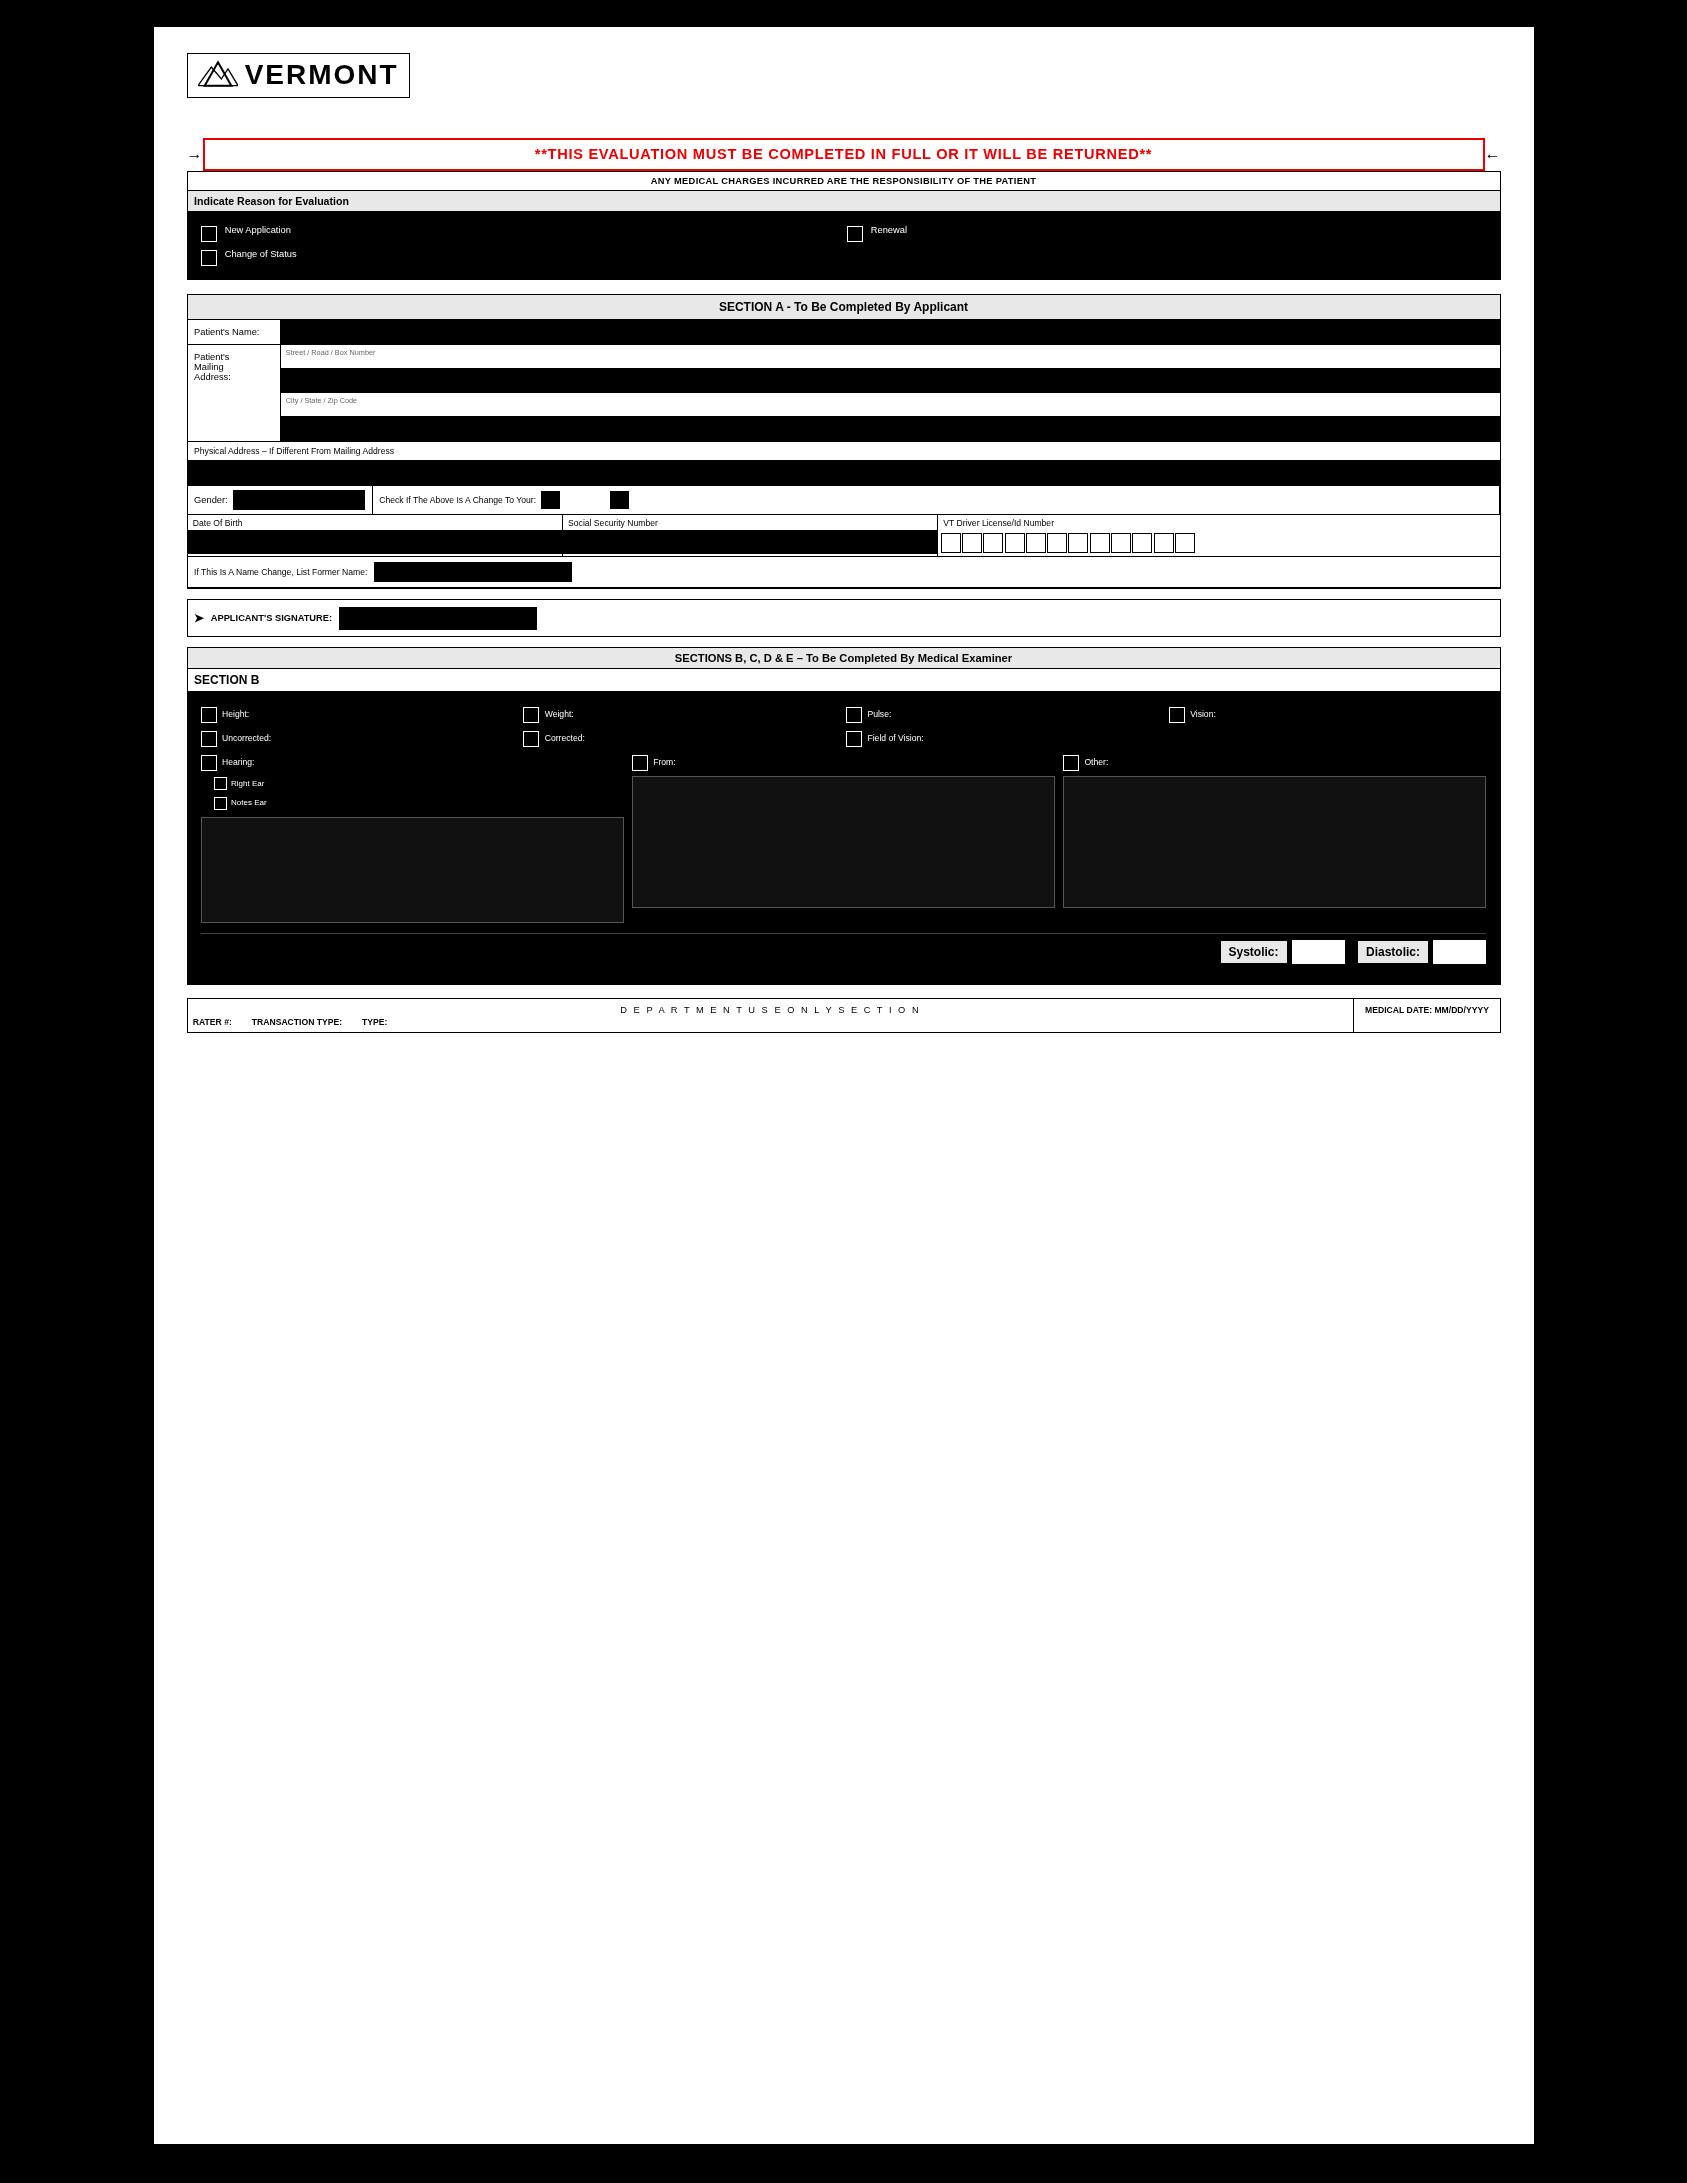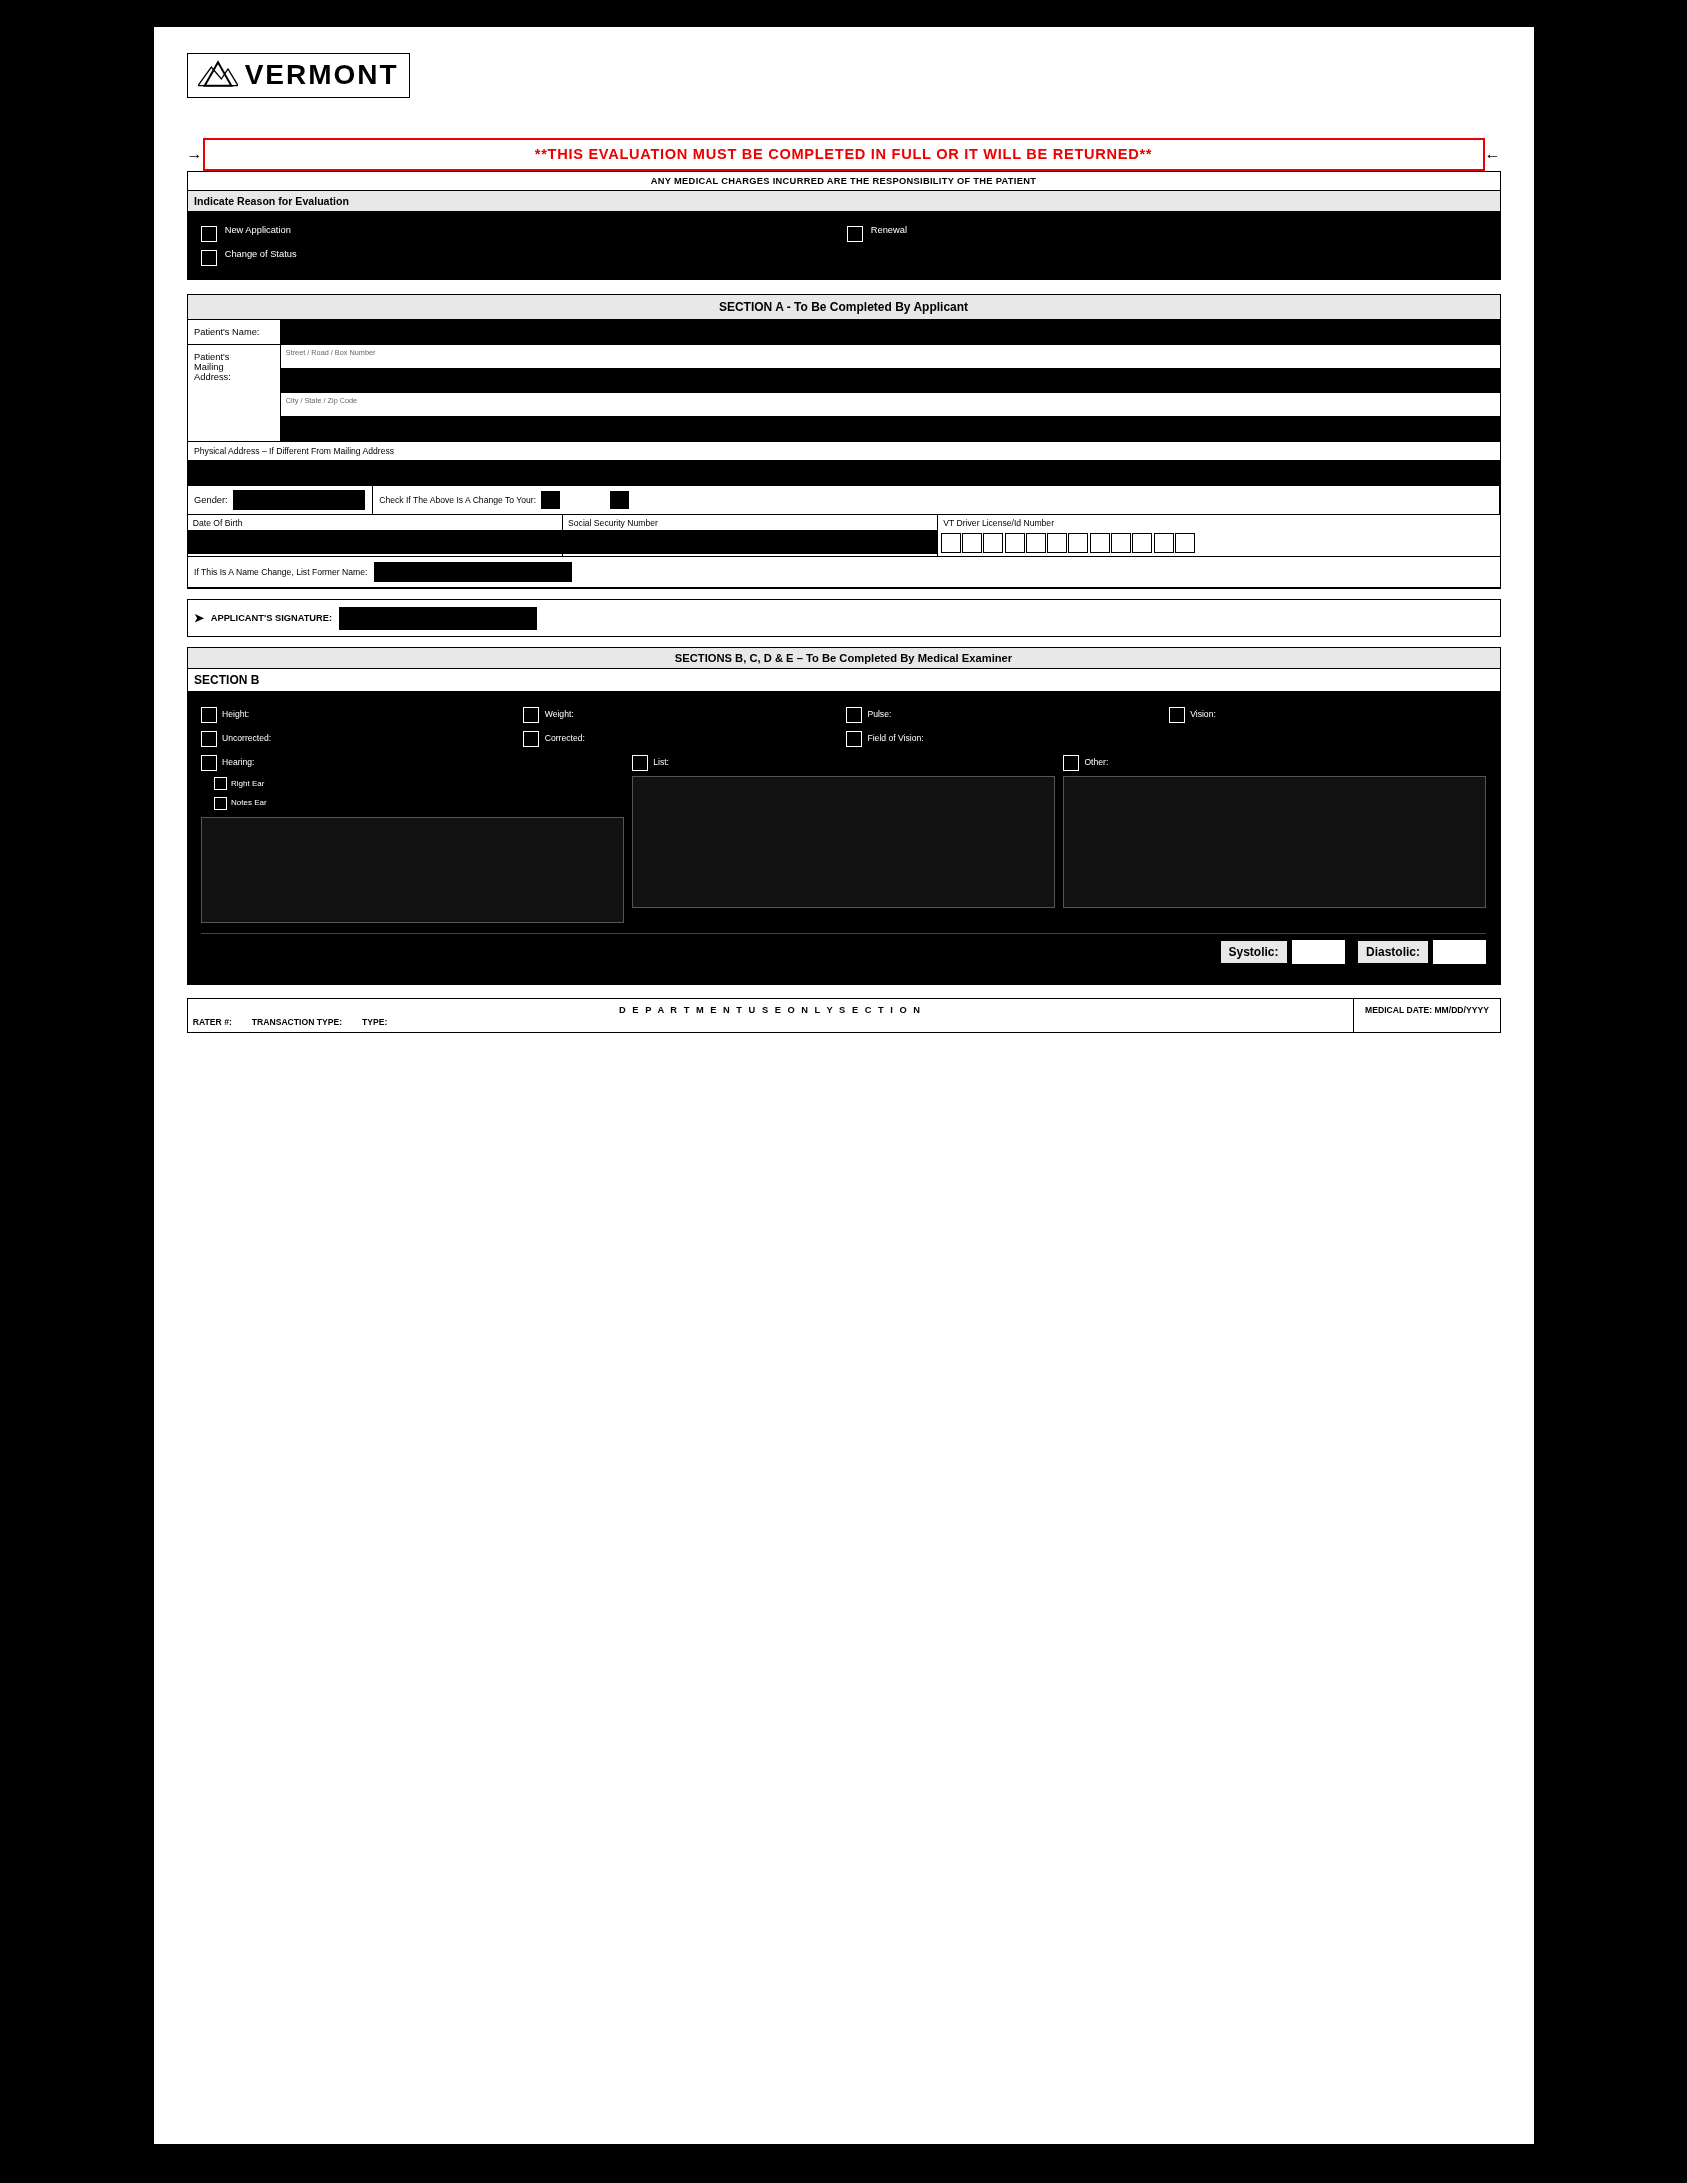--- a/index.html
+++ b/index.html
@@ -352,21 +352,21 @@
       border: 1.3px solid #000;
       margin-top: 13.2px;
     }
     .dept-left {
       flex: 1;
       border-right: 1.3px solid #000;
       padding: 5.3px;
     }
     .dept-title {
       text-align: center;
-      font-weight: bold;
+      font-weight: normal;
       font-size: 9.3px;
       letter-spacing: 2px;
       margin-bottom: 2.6px;
     }
     .dept-fields {
       display: flex;
       gap: 20px;
       font-size: 8.6px;
       font-weight: bold;
     }
@@ -562,21 +562,21 @@
               <div class="checkbox-white" style="width:13.2px;height:13.2px;"></div>
               <span>Notes Ear</span>
             </div>
           </div>
         </div>
         <div class="tall-field" style="margin-top:6.6px;min-height:106px;"></div>
       </div>
       <div>
         <div class="section-b-item" style="margin-bottom:5.3px;">
           <div class="checkbox-white"></div>
-          <span>List:</span>
+          <span>From:</span>
         </div>
         <div class="tall-field" style="min-height:132px;"></div>
       </div>
       <div>
         <div class="section-b-item" style="margin-bottom:5.3px;">
           <div class="checkbox-white"></div>
           <span>Other:</span>
         </div>
         <div class="tall-field" style="min-height:132px;"></div>
       </div>

